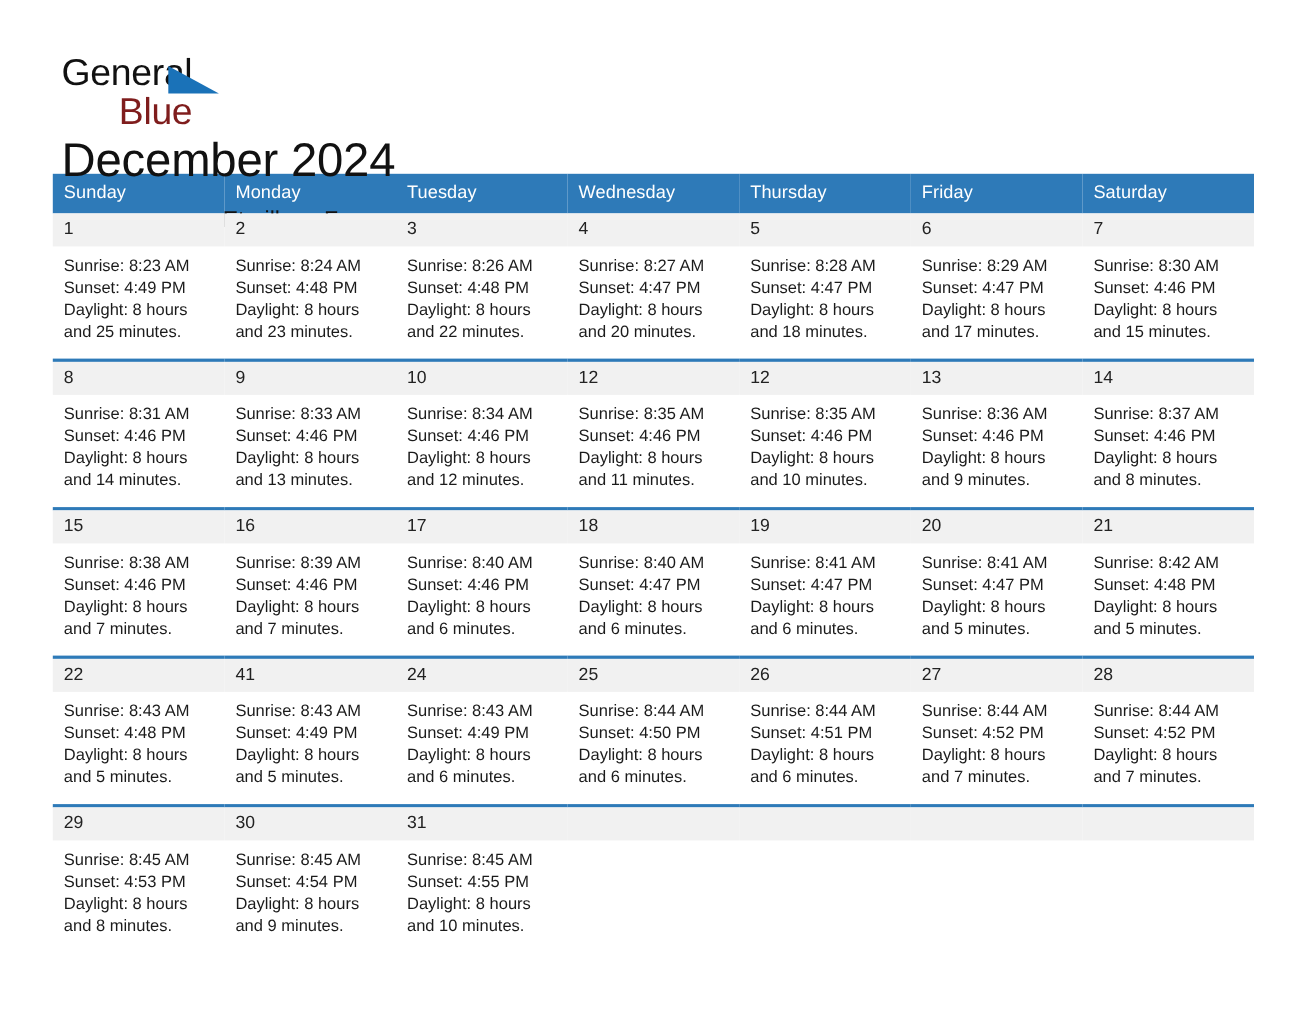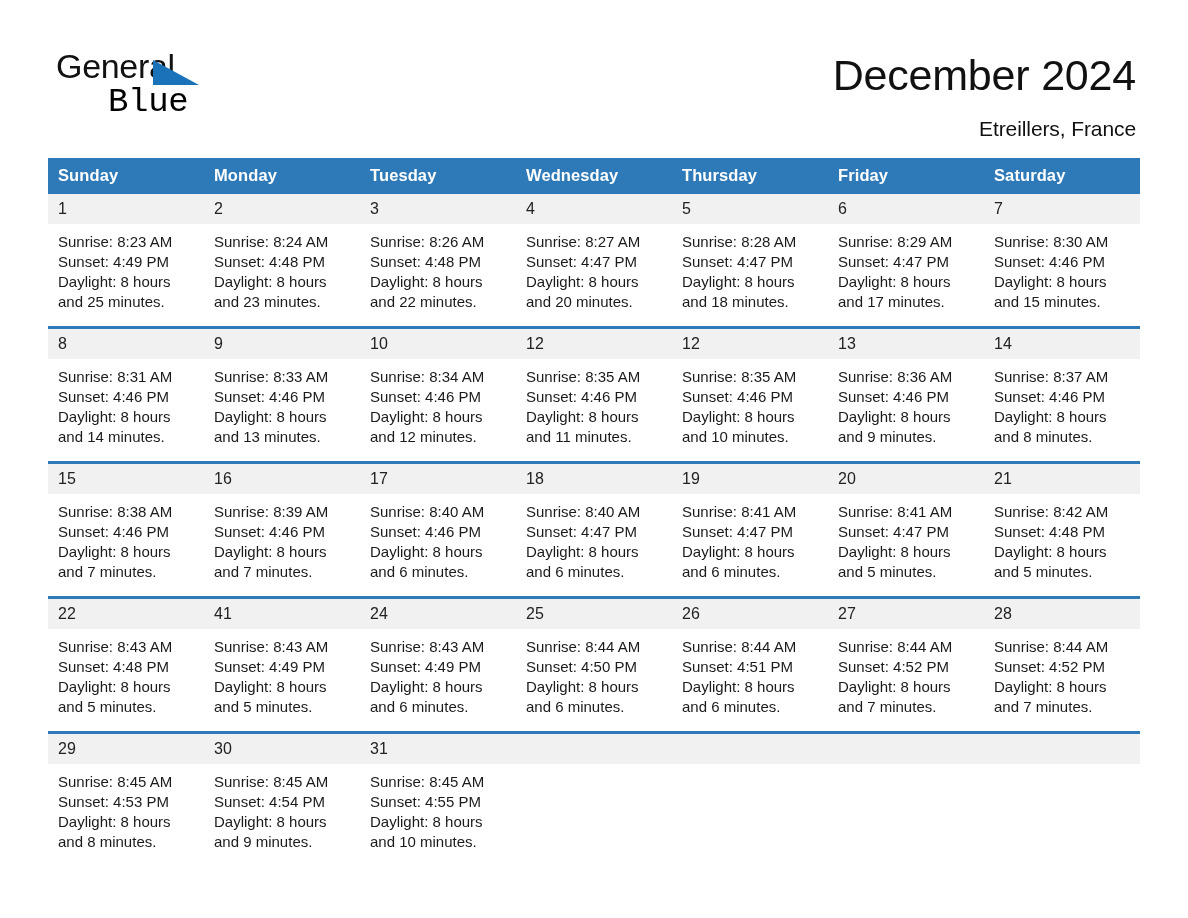--- a/index.html
+++ b/index.html
@@ -23,45 +23,45 @@
     position: relative;
   }
 
   
   .masthead {
     display: flex;
     justify-content: space-between;
     align-items: flex-start;
     padding: 48px 52px 0 56px;
     height: 158px;
+    flex-direction: column;
   }
 
   .logo {
     position: relative;
     width: 200px;
     height: 78px;
   }
   .logo-general {
     font-size: 34px;
     line-height: 36px;
     color: #111111;
     letter-spacing: -0.3px;
     font-weight: 400;
     display: block;
   }
   .logo-blue {
     font-size: 34px;
     line-height: 34px;
-    color: #000000;
+    color: #7f1d1d;
     letter-spacing: -0.3px;
     font-weight: 400;
     display: block;
     margin-left: 52px;
     margin-top: 1px;
-    font-family: Liberation Mono, monospace;
   }
   .logo-triangle {
     position: absolute;
     left: 97px;
     top: 12px;
     width: 0;
     height: 0;
     border-left: 46px solid #1a72b8;
     border-top: 25px solid transparent;
   }
@@ -93,21 +93,21 @@
     border-collapse: collapse;
     table-layout: fixed;
   }
 
   .calendar col { width: 14.2857%; }
 
   thead th {
     background: #2e7ab8;
     color: #ffffff;
     font-size: 16.5px;
-    font-weight: 700;
+    font-weight: 400;
     text-align: left;
     padding: 8px 0 9px 10px;
     height: 33px;
     letter-spacing: 0.1px;
   }
 
   tbody td {
     vertical-align: top;
     padding: 0;
     border-top: 3px solid #2e7ab8;

